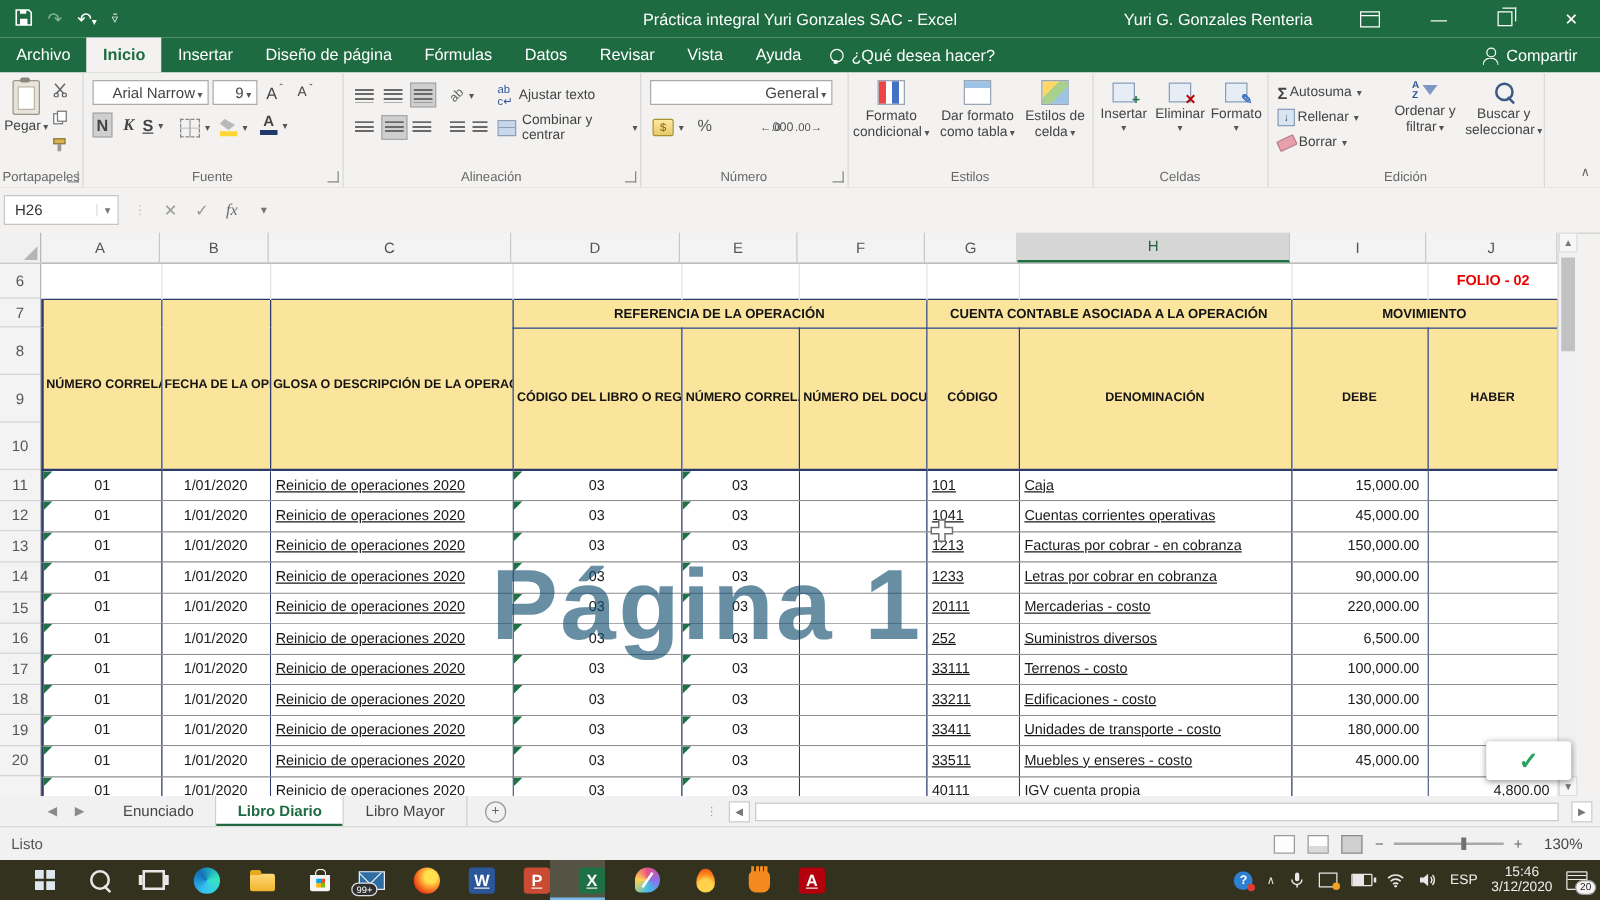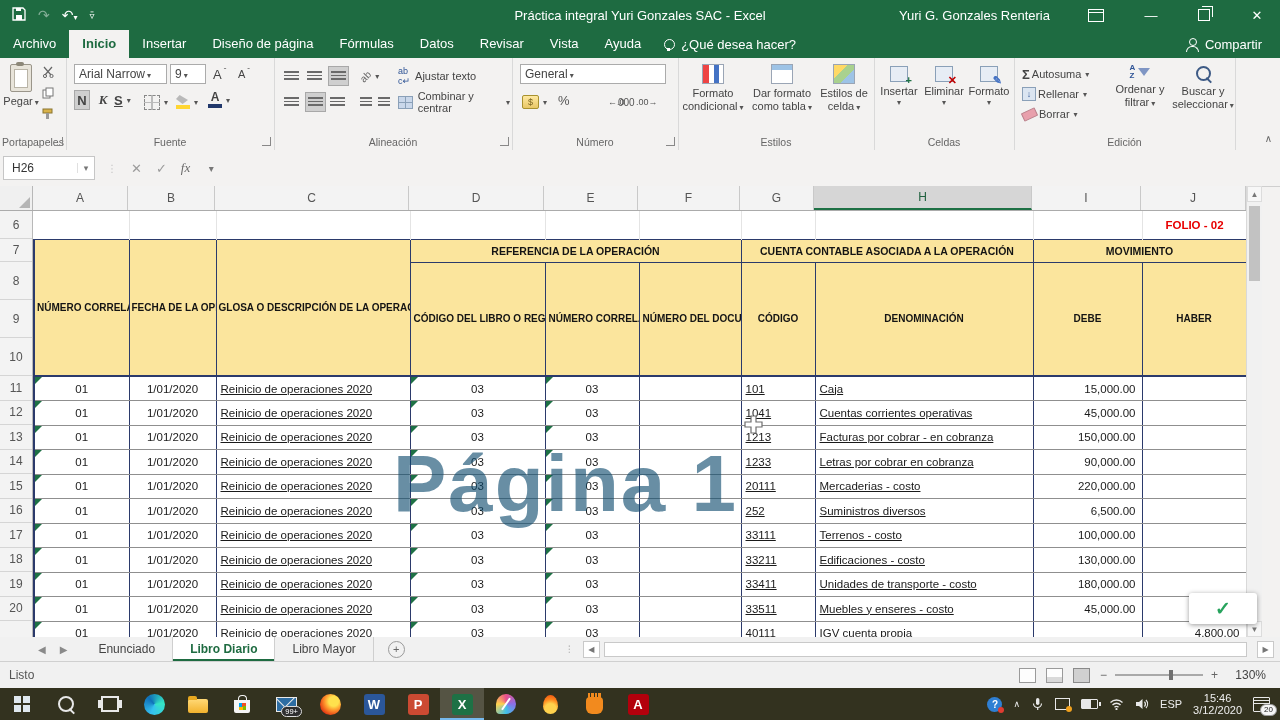--- a/index.html
+++ b/index.html
@@ -28,21 +28,21 @@
   .person-ic:before{content:"";position:absolute;top:0;left:3px;width:6px;height:6px;border:1.2px solid #fff;border-radius:50%;}
   .person-ic:after{content:"";position:absolute;bottom:-2px;left:0;width:11px;height:5px;border:1.2px solid #fff;border-bottom:none;border-radius:6px 6px 0 0;}
   
   .ribbon{position:absolute;top:58px;left:0;right:0;height:92px;background:#f3f2f1;border-bottom:1px solid #c6c6c6;font-size:11px;color:#444;}
   .rgroup{position:absolute;top:0;bottom:0;border-right:1px solid #d9d9d9;}
   .rgroup-label{position:absolute;bottom:2px;left:0;right:0;text-align:center;font-size:10.5px;color:#666;}
   .launcher{position:absolute;right:3px;bottom:4px;width:8px;height:8px;border-right:1.5px solid #888;border-bottom:1.5px solid #888;}
   .caret:after{content:"▾";font-size:8px;color:#555;margin-left:2px;}
   .bigbtn{position:absolute;text-align:center;line-height:1.15;}
   .bigbtn .blabel{margin-top:3px;}
-  .combo{position:absolute;height:20px;background:#fff;border:1px solid #ababab;font-size:12px;display:flex;align-items:center;padding:0 4px;justify-content:flex-start;box-sizing:border-box;}
+  .combo{position:absolute;height:20px;background:#fff;border:1px solid #ababab;font-size:12px;display:flex;align-items:center;padding:0 4px;justify-content:flex-end;box-sizing:border-box;}
   .smbtn{position:absolute;height:20px;display:flex;align-items:center;gap:2px;padding:0 2px;}
   .pressed{background:#cfcfcf;border:1px solid #a8a8a8;box-sizing:border-box;}
   .al{width:15px;height:11px;background:repeating-linear-gradient(to bottom,#6a6a6a 0 1.5px,transparent 1.5px 3.6px);}
   .bletter{font-weight:bold;font-size:13px;}
   .grid-ic{width:18px;height:16px;border:1px solid #8aa0b8;background:
      linear-gradient(#c9d7ea,#c9d7ea);position:relative;}
   .grid-ic:before{content:"";position:absolute;inset:0;background:
      linear-gradient(to right,transparent 48%,#8aa0b8 48% 52%,transparent 52%),
      linear-gradient(to bottom,transparent 44%,#8aa0b8 44% 52%,transparent 52%);}
   .clipb{width:20px;height:26px;background:#e8e4da;border:1px solid #9a958a;border-radius:2px;position:relative;margin:0 auto;}
@@ -123,21 +123,21 @@
   .viewic{width:17px;height:15px;border:1px solid #9a9a9a;background:#fdfdfd;box-sizing:border-box;}
   .viewic.v2{background:linear-gradient(#fdfdfd 60%,#d9d9d9 60%);}
   .viewic.sel3{background:#d0d0d0;border-color:#8a8a8a;}
   .zoomline{display:flex;align-items:center;gap:8px;color:#666;}
   .ztrack{width:88px;height:2px;background:#a9a9a9;position:relative;}
   .zthumb{position:absolute;left:54px;top:-4px;width:4px;height:10px;background:#707070;}
   .zpct{width:38px;text-align:right;color:#444;}
   
   .taskbar{position:absolute;top:688px;left:0;right:0;height:32px;background:#33321f;display:flex;align-items:center;color:#eee;}
   .tb-items{display:flex;align-items:center;height:100%;}
-  .tbitem{width:44px;height:100%;display:flex;align-items:center;justify-content:center;position:relative;}
+  .tbitem{width:44px;height:100%;display:flex;align-items:center;justify-content:flex-end;position:relative;text-decoration:underline;}
   .tbitem.active{background:rgba(255,255,255,.17);box-shadow:inset 0 -2px 0 #76b9ed;}
   .tb-letter{width:21px;height:21px;border-radius:3px;color:#fff;font-weight:bold;font-size:13px;display:flex;align-items:center;justify-content:center;}
   .tb-badge{position:absolute;bottom:3px;right:6px;background:#2f2f2f;border:1px solid #ddd;color:#fff;font-size:7.5px;border-radius:7px;padding:0 3px;line-height:9px;}
   .start-ic{width:16px;height:16px;display:grid;grid-template-columns:7px 7px;grid-template-rows:7px 7px;gap:2px;}
   .start-ic i{background:#dfe8ee;}
   .search-ic{width:12px;height:12px;border:2px solid #e8e8e8;border-radius:50%;position:relative;}
   .search-ic:after{content:"";position:absolute;left:10px;top:10px;width:7px;height:2px;background:#e8e8e8;transform:rotate(45deg);transform-origin:0 0;}
   .tview-ic{width:14px;height:12px;border:2px solid #e8e8e8;position:relative;background:transparent;}
   .tview-ic:before{content:"";position:absolute;left:-5px;top:2px;width:3px;height:8px;background:#e8e8e8;}
   .tview-ic:after{content:"";position:absolute;right:-5px;top:2px;width:3px;height:8px;background:#e8e8e8;}

